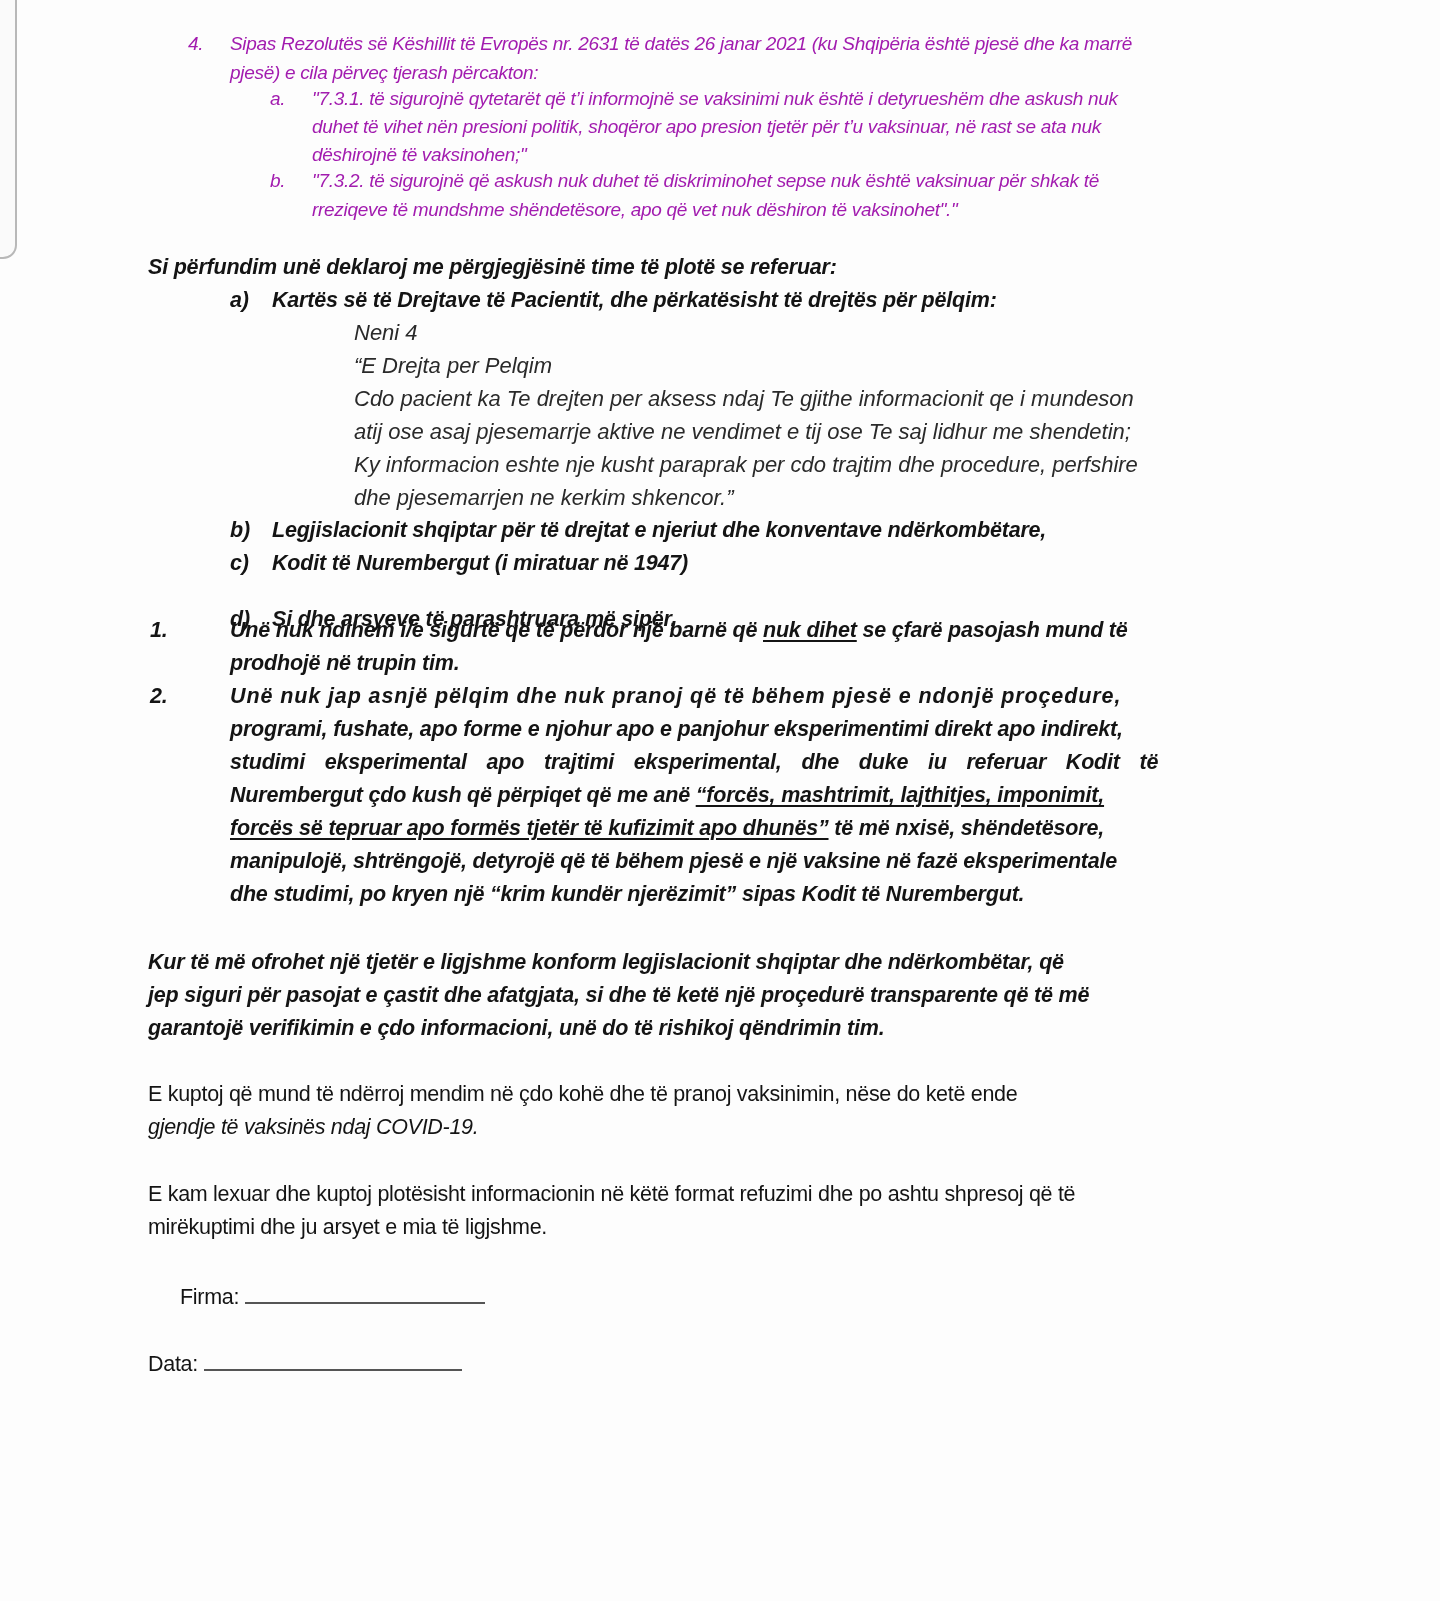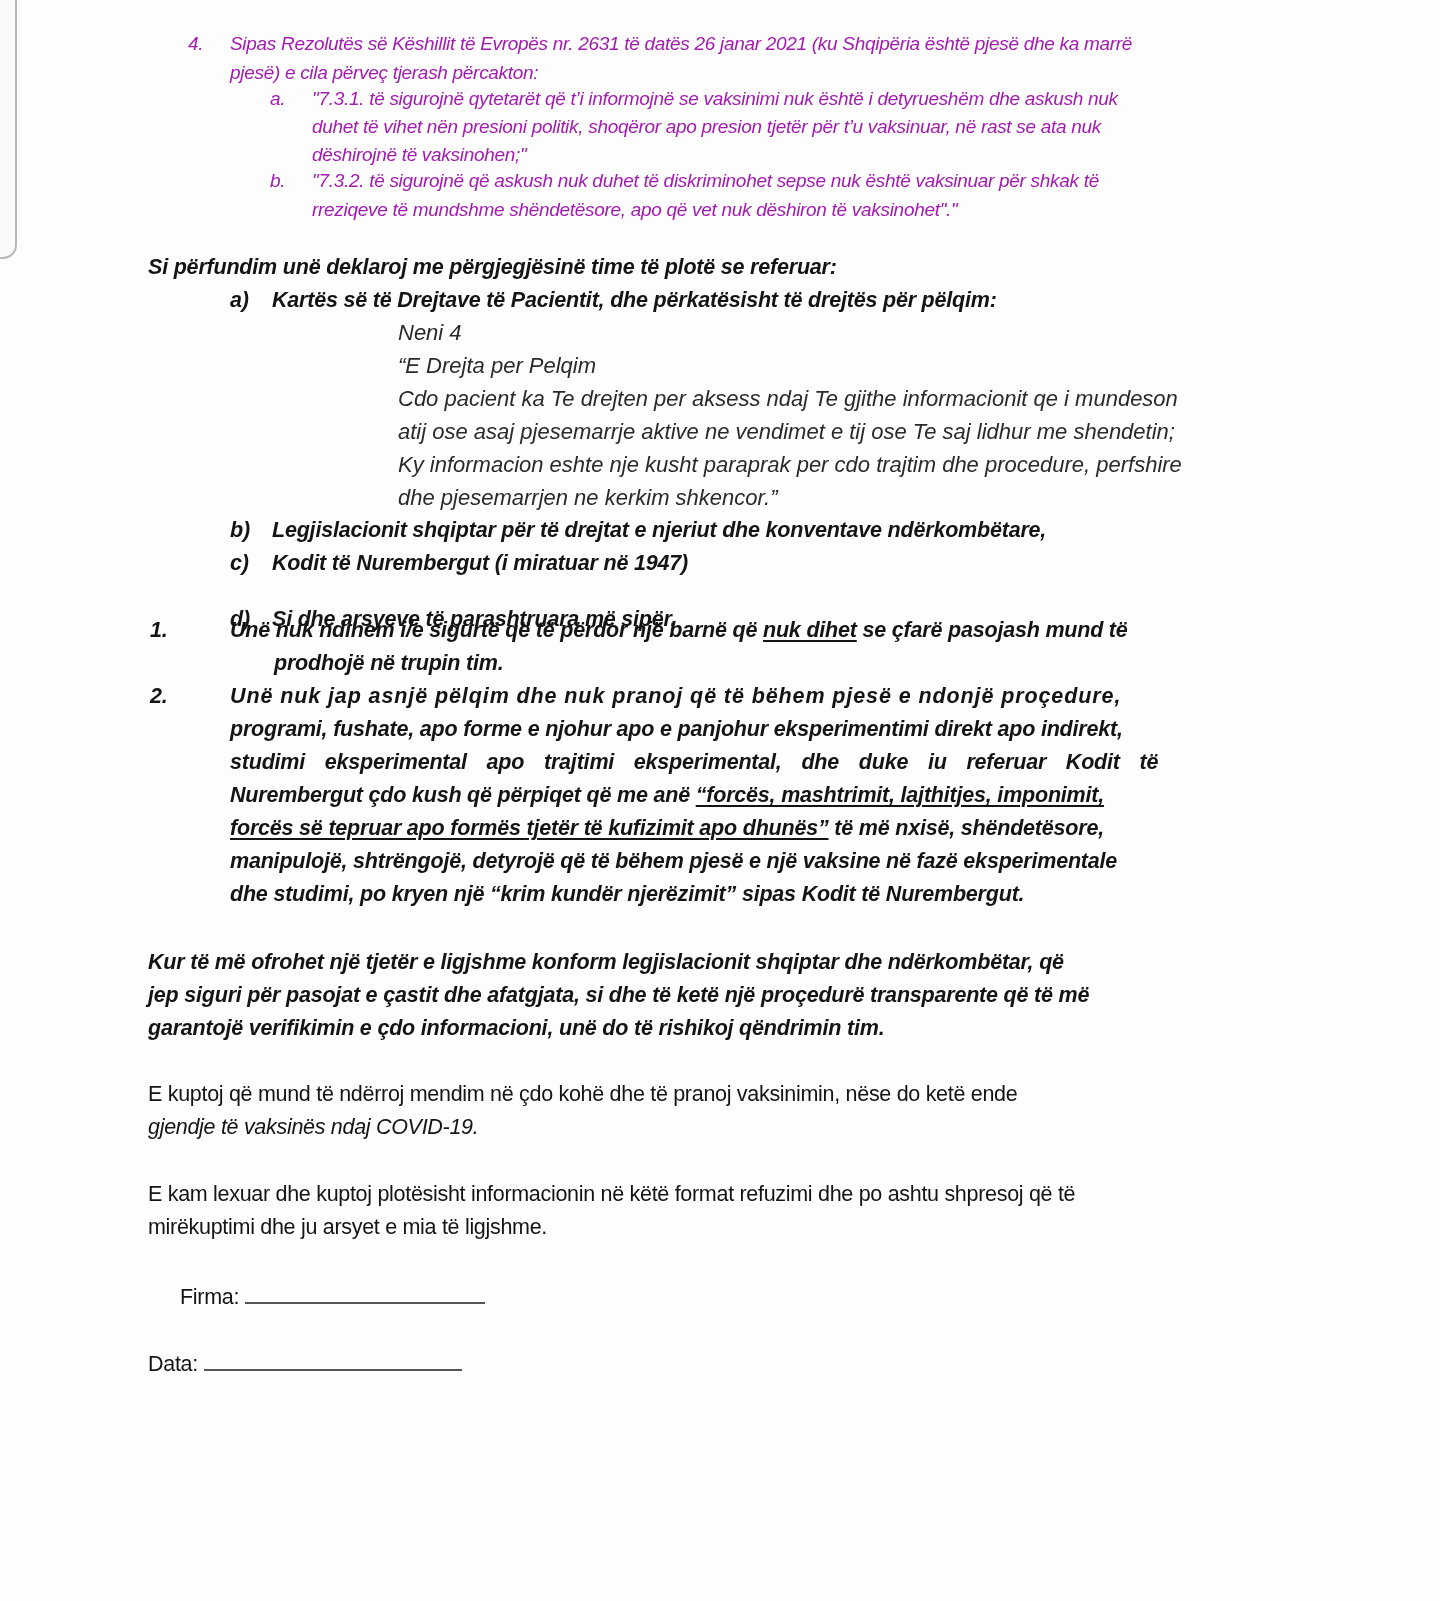--- a/index.html
+++ b/index.html
@@ -26,21 +26,21 @@
       background: #fafafa;
     }
     .line {
       position: absolute;
       white-space: nowrap;
     }
     .it { font-style: italic; }
     .b { font-weight: bold; }
     .s1 { font-size: 19px; letter-spacing: -0.3px; color: #a21caf; }
     .s2 { font-size: 21.5px; letter-spacing: -0.2px; }
-    .s3 { font-size: 22px; letter-spacing: 0px; color: #2a2a2a; margin-left: 44px; }
+    .s3 { font-size: 22px; letter-spacing: 0px; color: #2a2a2a; }
     .s4 { font-size: 21.5px; letter-spacing: -0.3px; }
     .u { text-decoration: underline; text-underline-offset: 3px; text-decoration-thickness: 2px; }
     .sig-line {
       display: inline-block;
       border-bottom: 2px solid #555;
       height: 20px;
       vertical-align: baseline;
     }
     .num { display: inline-block; }
   </style>
@@ -85,21 +85,21 @@
 <div class="line it b s2" style="left:230px; top:584px;margin-top:23px;">
   <span class="num" style="width:42px;">d)</span><span>Si dhe arsyeve të parashtruara më sipër,</span>
 </div>
 
 <div class="line it b s2" style="left:150px; top:618px;">1.</div>
 <div class="line it b s2" style="left:230px; top:618px;">
   <span>Unë nuk ndihem i/e sigurtë që të përdor një barnë që</span>
   <span class="u">nuk dihet</span>
   <span>se çfarë pasojash mund të</span>
 </div>
-<div class="line it b s2" style="left:230px; top:651px;margin-left:44px;">prodhojë në trupin tim.</div>
+<div class="line it b s2" style="left:230px; top:651px;">prodhojë në trupin tim.</div>
 
 <div class="line it b s2" style="left:150px; top:684px;">2.</div>
 <div class="line it b s2" style="left:230px; top:684px; letter-spacing:0.9px;">Unë nuk jap asnjë pëlqim dhe nuk pranoj që të bëhem pjesë e ndonjë proçedure,</div>
 <div class="line it b s2" style="left:230px; top:717px;">programi, fushate, apo forme e njohur apo e panjohur eksperimentimi direkt apo indirekt,</div>
 <div class="line it b s2" style="left:230px; top:750px; word-spacing:14px;">studimi eksperimental apo trajtimi eksperimental, dhe duke iu referuar Kodit të</div>
 <div class="line it b s2" style="left:230px; top:783px;">
   <span>Nurembergut çdo kush që përpiqet që me anë</span>
   <span class="u">“forcës, mashtrimit, lajthitjes, imponimit,</span>
 </div>
 <div class="line it b s2" style="left:230px; top:816px;">

